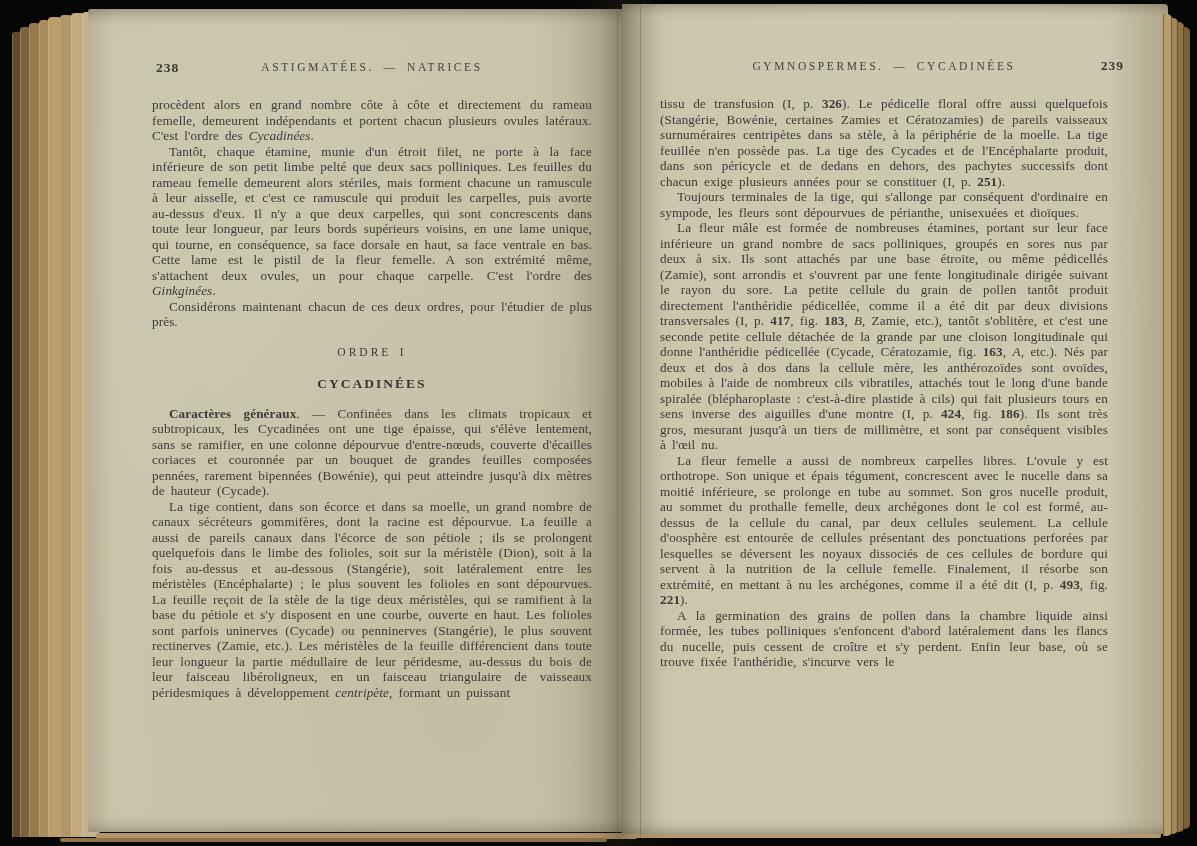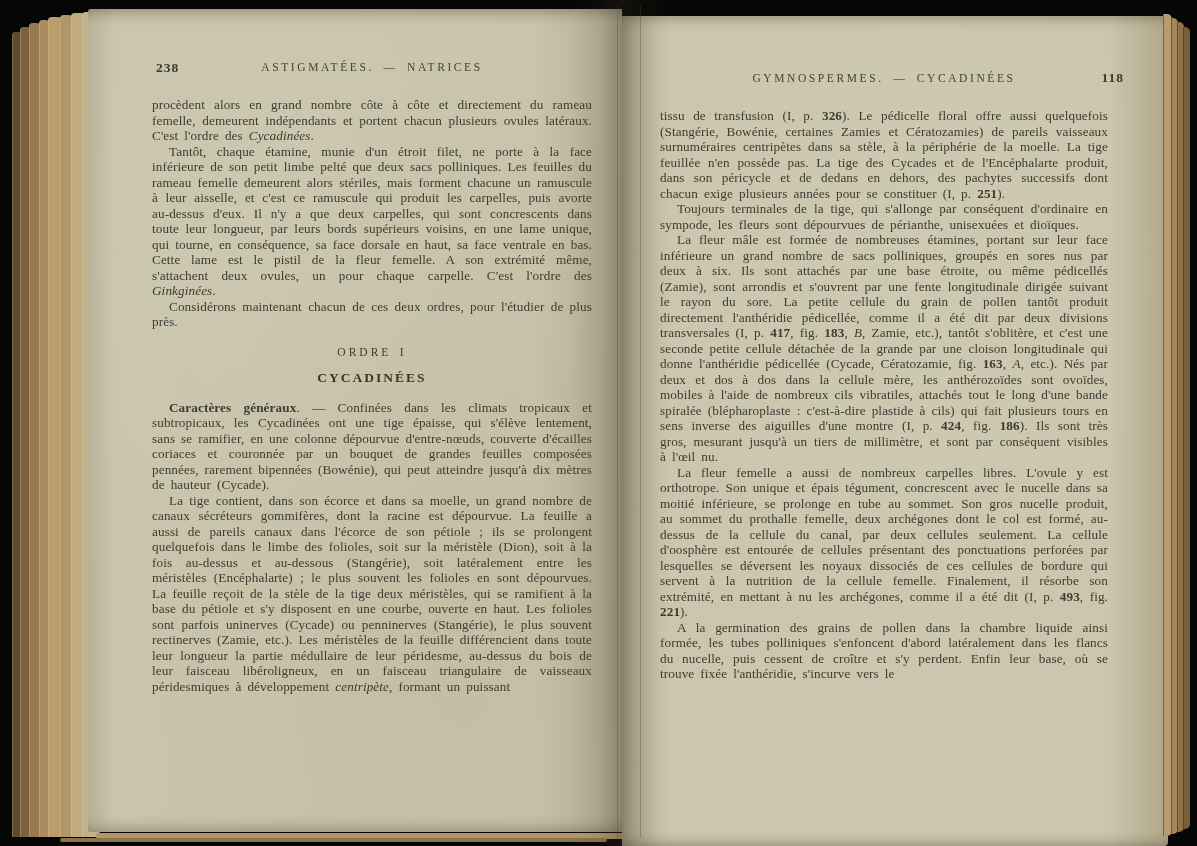--- a/index.html
+++ b/index.html
@@ -10,21 +10,21 @@
   .page{position:absolute;background:#c9c4ab;}
   .page-left{left:88px;top:9px;width:534px;height:823px;border-radius:3px 0 0 2px;
     background:
       radial-gradient(ellipse at 30% 25%, rgba(255,253,240,0.07), transparent 60%),
       radial-gradient(ellipse at 70% 80%, rgba(120,105,70,0.07), transparent 65%),
       linear-gradient(to right, rgba(120,100,65,0.20), rgba(120,100,65,0) 5%,
                       rgba(120,100,65,0) 84%, rgba(90,80,55,0.22) 100%),
       #c9c4ab;
     box-shadow: inset 0 16px 14px -13px rgba(55,45,25,0.40),
                 inset 0 -16px 14px -13px rgba(55,45,25,0.35);}
-  .page-right{left:622px;top:16px;width:546px;height:830px;border-radius:0 4px 4px 0;
+  .page-right{left:622px;top:4px;width:546px;height:830px;border-radius:0 4px 4px 0;
     background:
       radial-gradient(ellipse at 55% 30%, rgba(255,253,240,0.06), transparent 60%),
       linear-gradient(to right, rgba(90,80,55,0.30), rgba(120,100,65,0) 7%,
                       rgba(120,100,65,0) 89%, rgba(115,95,60,0.30) 100%),
       #cbc6ad;
     box-shadow: inset 0 14px 12px -11px rgba(55,45,25,0.35),
                 inset 0 -14px 12px -11px rgba(55,45,25,0.35);}
 
   
   .gutter{position:absolute;left:572px;top:0;width:100px;height:846px;pointer-events:none;
@@ -73,21 +73,21 @@
   .page-right .pagenum{position:absolute;right:-16px;top:-2px;}
 
   
   .page-body{position:absolute;font-size:13.2px;line-height:15.5px;color:#3e3b33;
     text-align:justify;word-spacing:2.6px;letter-spacing:0.1px;}
   .page-left  .page-body{top:88px;left:64px;width:440px;}
   .page-right .page-body{top:92px;left:38px;width:448px;}
   .para{margin:0;}
   .para.indent{text-indent:17px;}
   .ordre{text-align:center;font-size:11.5px;letter-spacing:3px;color:#3e3b33;
-    margin:15px 0 10px 0;}
+    margin:15px 0 16px 0;}
   .chapter{text-align:center;font-size:13.5px;font-weight:bold;letter-spacing:2px;
     margin:0 0 14px 0;color:#38352d;}
   .italic{font-style:italic;}
   .bold{font-weight:bold;}
 </style>
 </head>
 <body>
 
 <div class="stage">
 
@@ -118,21 +118,21 @@
         <div class="ordre">ORDRE I</div>
         <div class="chapter">CYCADINÉES</div>
         <div class="para indent"><span class="bold">Caractères généraux</span><span>. — Confinées dans les climats tropicaux et subtropicaux, les Cycadinées ont une tige épaisse, qui s'élève lentement, sans se ramifier, en une colonne dépourvue d'entre-nœuds, couverte d'écailles coriaces et couronnée par un bouquet de grandes feuilles composées pennées, rarement bipennées (Bowénie), qui peut atteindre jusqu'à dix mètres de hauteur (Cycade).</span></div>
         <div class="para indent"><span>La tige contient, dans son écorce et dans sa moelle, un grand nombre de canaux sécréteurs gommifères, dont la racine est dépourvue. La feuille a aussi de pareils canaux dans l'écorce de son pétiole ; ils se prolongent quelquefois dans le limbe des folioles, soit sur la méristèle (Dion), soit à la fois au-dessus et au-dessous (Stangérie), soit latéralement entre les méristèles (Encéphalarte) ; le plus souvent les folioles en sont dépourvues. La feuille reçoit de la stèle de la tige deux méristèles, qui se ramifient à la base du pétiole et s'y disposent en une courbe, ouverte en haut. Les folioles sont parfois uninerves (Cycade) ou penninerves (Stangérie), le plus souvent rectinerves (Zamie, etc.). Les méristèles de la feuille différencient dans toute leur longueur la partie médullaire de leur péridesme, au-dessus du bois de leur faisceau libéroligneux, en un faisceau triangulaire de vaisseaux péridesmiques à développement </span><span class="italic">centripète</span><span>, formant un puissant</span></div>
       </div>
   </div>
 
   <div class="page page-right">
     <div class="running-head">
       <div class="running-title">GYMNOSPERMES. — CYCADINÉES</div>
-      <span class="pagenum">118</span>
+      <span class="pagenum">239</span>
     </div>
     <div class="page-body" id="right-body">
         <div class="para"><span>tissu de transfusion (I, p. </span><span class="bold">326</span><span>). Le pédicelle floral offre aussi quelquefois (Stangérie, Bowénie, certaines Zamies et Cératozamies) de pareils vaisseaux surnuméraires centripètes dans sa stèle, à la périphérie de la moelle. La tige feuillée n'en possède pas. La tige des Cycades et de l'Encéphalarte produit, dans son péricycle et de dedans en dehors, des pachytes successifs dont chacun exige plusieurs années pour se constituer (I, p. </span><span class="bold">251</span><span>).</span></div>
         <div class="para indent"><span>Toujours terminales de la tige, qui s'allonge par conséquent d'ordinaire en sympode, les fleurs sont dépourvues de périanthe, unisexuées et dioïques.</span></div>
         <div class="para indent"><span>La fleur mâle est formée de nombreuses étamines, portant sur leur face inférieure un grand nombre de sacs polliniques, groupés en sores nus par deux à six. Ils sont attachés par une base étroite, ou même pédicellés (Zamie), sont arrondis et s'ouvrent par une fente longitudinale dirigée suivant le rayon du sore. La petite cellule du grain de pollen tantôt produit directement l'anthéridie pédicellée, comme il a été dit par deux divisions transversales (I, p. </span><span class="bold">417</span><span>, fig. </span><span class="bold">183</span><span>, </span><span class="italic">B</span><span>, Zamie, etc.), tantôt s'oblitère, et c'est une seconde petite cellule détachée de la grande par une cloison longitudinale qui donne l'anthéridie pédicellée (Cycade, Cératozamie, fig. </span><span class="bold">163</span><span>, </span><span class="italic">A</span><span>, etc.). Nés par deux et dos à dos dans la cellule mère, les anthérozoïdes sont ovoïdes, mobiles à l'aide de nombreux cils vibratiles, attachés tout le long d'une bande spiralée (blépharoplaste : c'est-à-dire plastide à cils) qui fait plusieurs tours en sens inverse des aiguilles d'une montre (I, p. </span><span class="bold">424</span><span>, fig. </span><span class="bold">186</span><span>). Ils sont très gros, mesurant jusqu'à un tiers de millimètre, et sont par conséquent visibles à l'œil nu.</span></div>
         <div class="para indent"><span>La fleur femelle a aussi de nombreux carpelles libres. L'ovule y est orthotrope. Son unique et épais tégument, concrescent avec le nucelle dans sa moitié inférieure, se prolonge en tube au sommet. Son gros nucelle produit, au sommet du prothalle femelle, deux archégones dont le col est formé, au-dessus de la cellule du canal, par deux cellules seulement. La cellule d'oosphère est entourée de cellules présentant des ponctuations perforées par lesquelles se déversent les noyaux dissociés de ces cellules de bordure qui servent à la nutrition de la cellule femelle. Finalement, il résorbe son extrémité, en mettant à nu les archégones, comme il a été dit (I, p. </span><span class="bold">493</span><span>, fig. </span><span class="bold">221</span><span>).</span></div>
         <div class="para indent"><span>A la germination des grains de pollen dans la chambre liquide ainsi formée, les tubes polliniques s'enfoncent d'abord latéralement dans les flancs du nucelle, puis cessent de croître et s'y perdent. Enfin leur base, où se trouve fixée l'anthéridie, s'incurve vers le</span></div>
       </div>
   </div>
 

